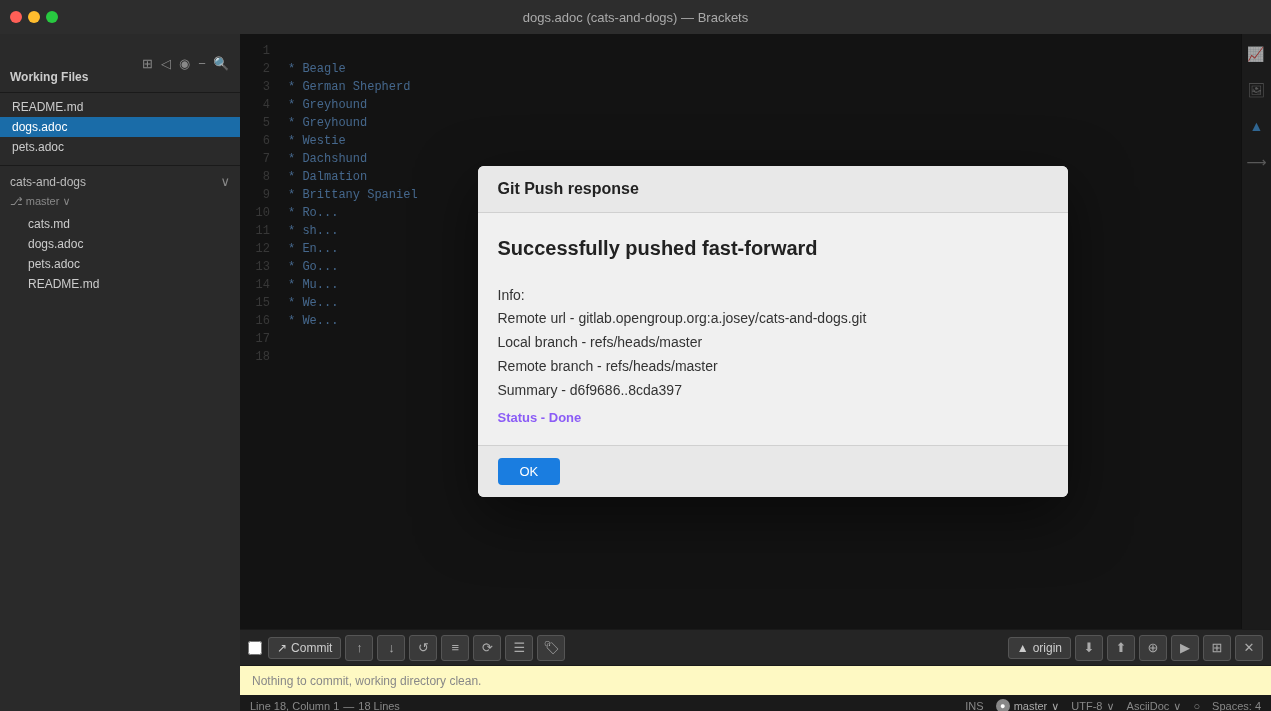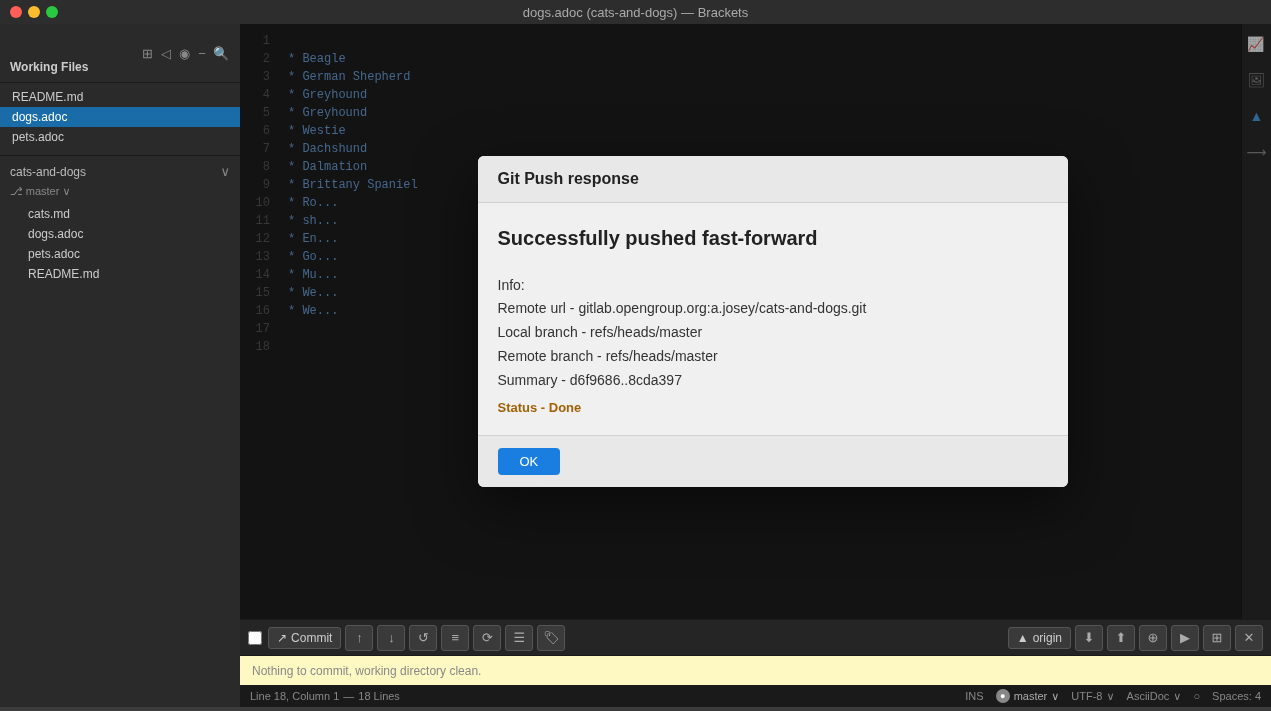--- a/index.html
+++ b/index.html
@@ -7,21 +7,21 @@
       font-family: -apple-system, BlinkMacSystemFont, 'Helvetica Neue', Arial, sans-serif;
       background: #3c3c3c;
       width: 1271px;
       height: 711px;
       overflow: hidden;
       position: relative;
     }
 
     
     .title-bar {
-      height: 24px;
+      height: 34px;
       background: #2d2d2d;
       display: flex;
       align-items: center;
       justify-content: center;
       position: relative;
       -webkit-app-region: drag;
     }
     .title-bar-title {
       color: #aaa;
       font-size: 13px;
@@ -342,21 +342,21 @@
       margin-bottom: 24px;
     }
     .dialog-info {
       font-size: 14px;
       color: #333;
       line-height: 1.7;
     }
     .dialog-status {
       font-size: 13px;
       font-weight: 700;
-      color: #a16207;
+      color: #8b5cf6;
       margin-top: 8px;
     }
 
     .dialog-footer {
       background: #e8e8e8;
       padding: 12px 20px;
       display: flex;
       border-top: 1px solid #d0d0d0;
     }
     .dialog-ok-btn {

